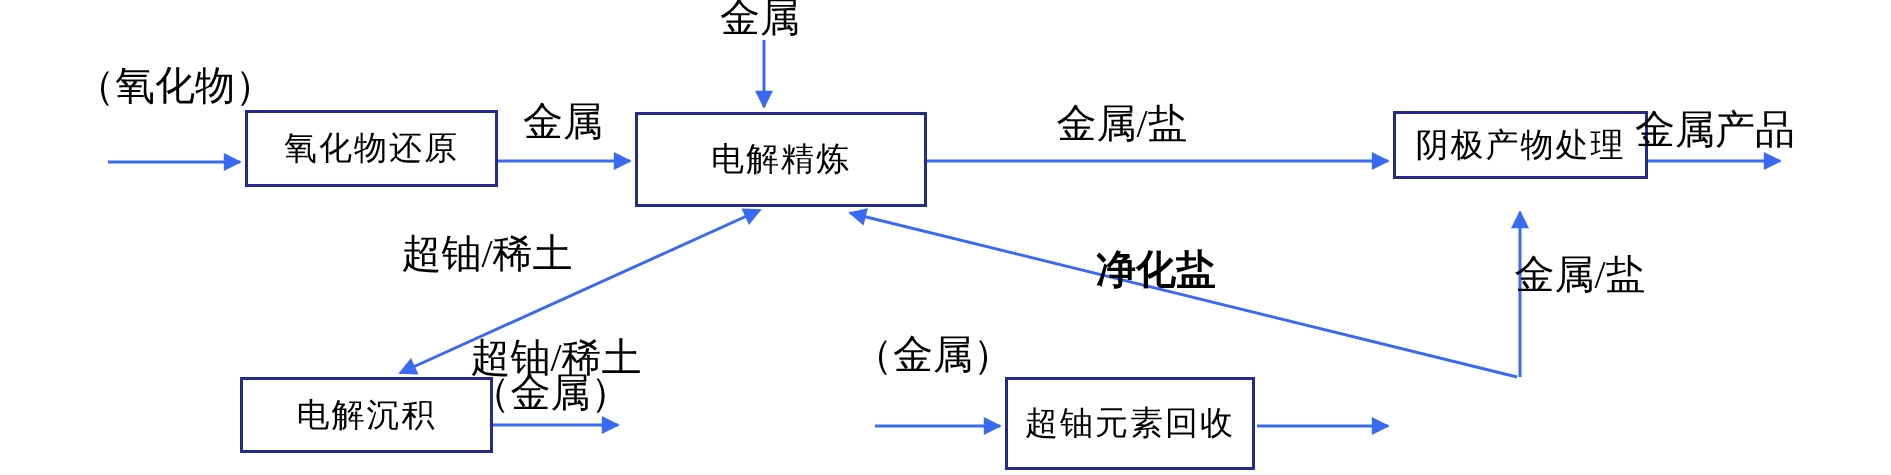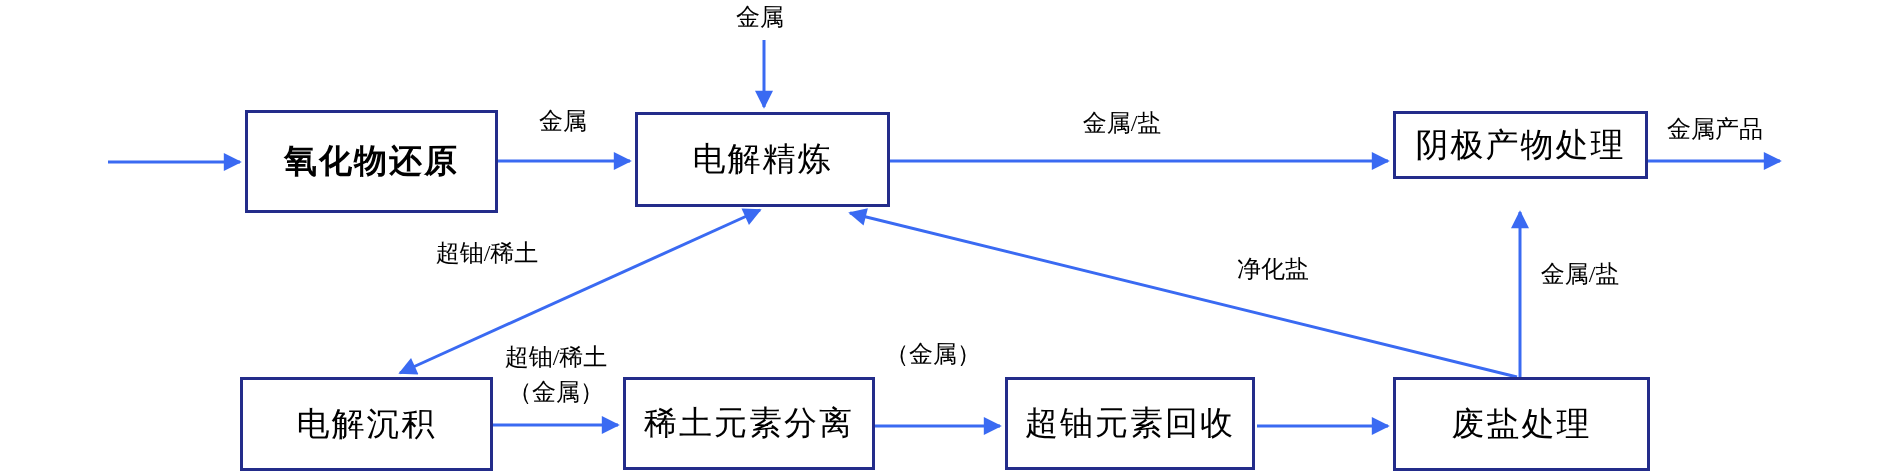--- a/index.html
+++ b/index.html
@@ -18,22 +18,22 @@
     border:3px solid #232c8a;
     background:#ffffff;
     display:flex;align-items:center;justify-content:center;
     font-size:33px;
     letter-spacing:2px;
     white-space:nowrap;
   }
   .flabel{
     position:absolute;
     transform:translateX(-50%);
-    text-align:center;
-    font-size:24px;
+    text-align:left;
+    font-size:40px;
     line-height:35px;
     white-space:nowrap;
   }
 </style>
 </head>
 <body>
 
 <div id="canvas">
 
   <svg id="arrow-layer" viewBox="0 0 1891 475" xmlns="http://www.w3.org/2000/svg">
@@ -50,43 +50,38 @@
       <line x1="1648" y1="161" x2="1780" y2="161" marker-end="url(#ah)"></line>
       <line x1="760" y1="210" x2="400" y2="373" marker-start="url(#ah)" marker-end="url(#ah)"></line>
       <line x1="493" y1="425" x2="618" y2="425" marker-end="url(#ah)"></line>
       <line x1="875" y1="426" x2="1000" y2="426" marker-end="url(#ah)"></line>
       <line x1="1257" y1="426" x2="1388" y2="426" marker-end="url(#ah)"></line>
       <line x1="1520" y1="377" x2="1520" y2="212" marker-end="url(#ah)"></line>
       <line x1="1517" y1="377" x2="850" y2="213" marker-end="url(#ah)"></line>
     </g>
   </svg>
 
-  <div class="box" style="left:245px;top:110px;width:253px;height:103px;font-weight:bold;">
+  <div class="box" style="left:245px;top:110px;width:253px;height:77px;">
     <span>氧化物还原</span>
   </div>
-  <div class="box" style="left:635px;top:112px;width:255px;height:95px;">
+  <div class="box" style="left:635px;top:112px;width:292px;height:95px;">
     <span>电解精炼</span>
   </div>
   <div class="box" style="left:1393px;top:111px;width:255px;height:68px;">
     <span>阴极产物处理</span>
   </div>
-  <div class="box" style="left:240px;top:377px;width:253px;height:94px;">
+  <div class="box" style="left:240px;top:377px;width:253px;height:76px;">
     <span>电解沉积</span>
-  </div>
-  <div class="box" style="left:623px;top:377px;width:252px;height:93px;">
-    <span>稀土元素分离</span>
   </div>
   <div class="box" style="left:1005px;top:377px;width:250px;height:93px;">
     <span>超铀元素回收</span>
   </div>
-  <div class="box" style="left:1393px;top:377px;width:257px;height:94px;">
-    <span>废盐处理</span>
-  </div>
 
   <div class="flabel" style="left:175px;top:68px;">
+    <div>（氧化物）</div>
   </div>
 
   <div class="flabel" style="left:563px;top:104px;">金属</div>
 
   <div class="flabel" style="left:760px;top:0px;">金属</div>
 
   <div class="flabel" style="left:1122px;top:106px;">金属/盐</div>
 
   <div class="flabel" style="left:1715px;top:112px;">金属产品</div>
 
@@ -96,17 +91,17 @@
 
   <div class="flabel" style="left:556px;top:340px;">
     <div>超铀/稀土</div>
     <div>（金属）</div>
   </div>
 
   <div class="flabel" style="left:933px;top:337px;">
     <div>（金属）</div>
   </div>
 
-  <div class="flabel" style="left:1273px;top:252px;">净化盐</div>
+  <div class="flabel" style="left:1156px;top:252px;font-weight:bold;">净化盐</div>
 
   <div class="flabel" style="left:1580px;top:257px;">金属/盐</div>
 
 </div>
 
 </body></html>

